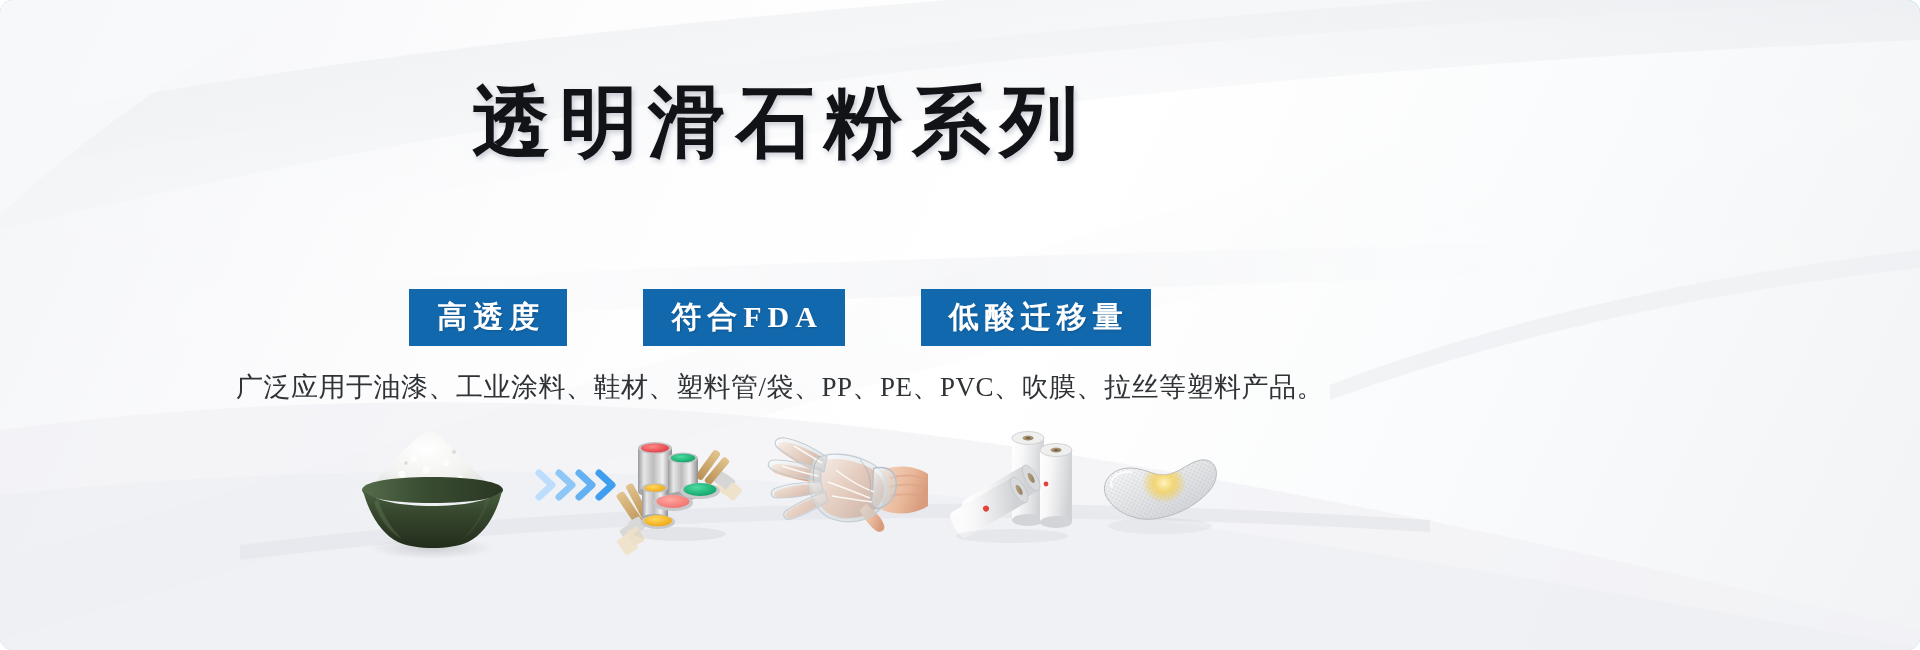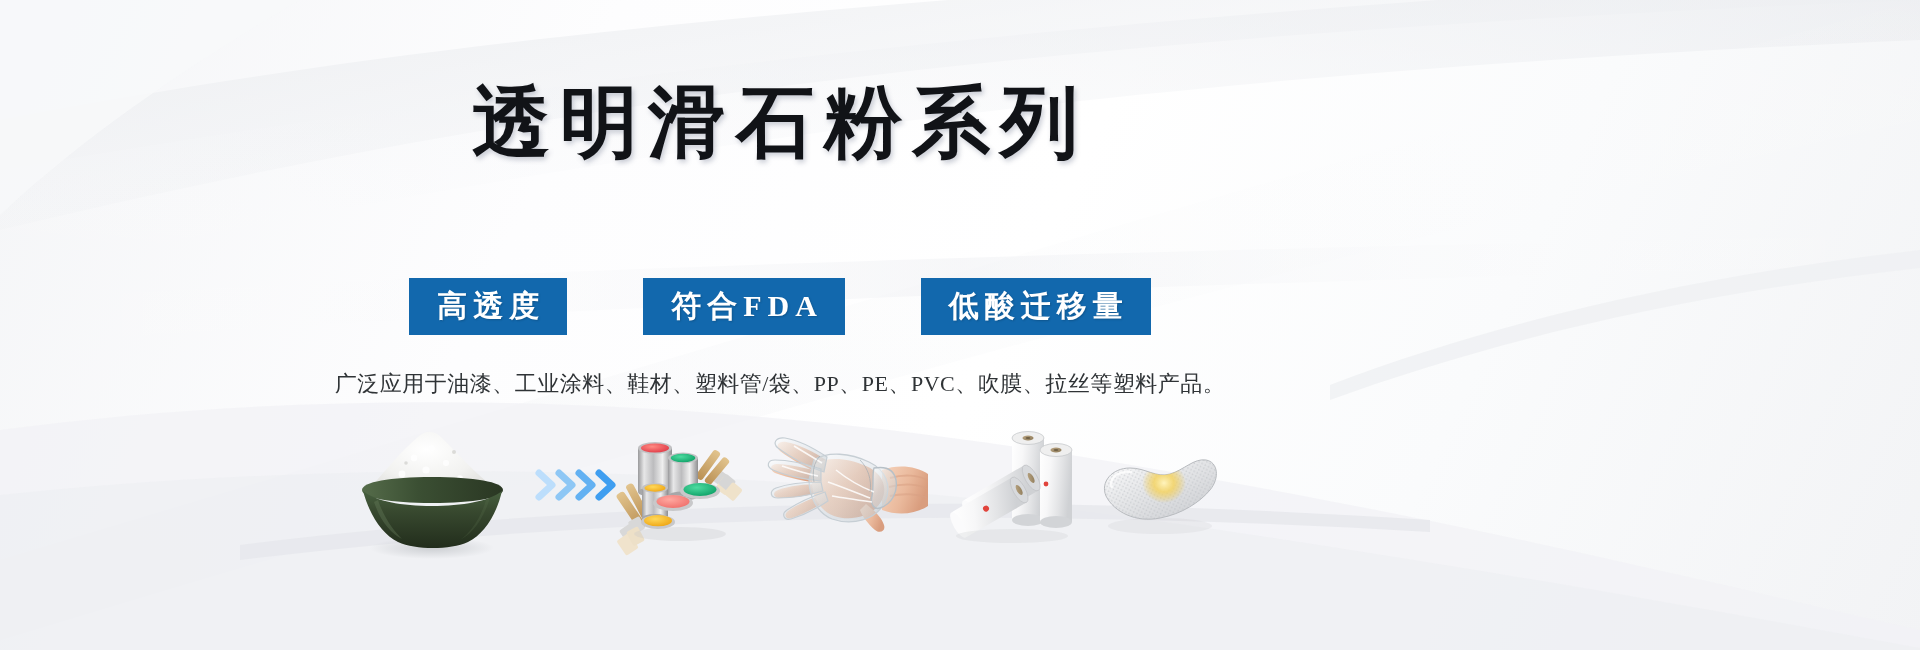--- a/index.html
+++ b/index.html
@@ -11,20 +11,21 @@
   * { box-sizing: border-box; }
 
   .banner {
     position: relative;
     width: 1920px;
     height: 650px;
     overflow: hidden;
     background: #0ea5e9;
     font-family: "Liberation Serif", "DejaVu Serif", serif;
     user-select: none;
+    border-radius: 13px;
   }
 
   
   .bg-base {
     position: absolute;
     inset: 0;
     background:
       linear-gradient(115deg, #f4f5f7 0%, #fdfdfe 28%, #ffffff 52%, #fafbfc 74%, #f2f3f5 100%);
   }
   .bg-waves {
@@ -73,29 +74,30 @@
     background: #1268ad;
     color: #ffffff;
     font-size: 30px;
     line-height: 1;
     font-weight: 700;
     letter-spacing: 6px;
     padding: 13px 22px 14px 28px;
     white-space: nowrap;
     font-family: "Liberation Serif", "DejaVu Serif", serif;
     text-shadow: 1px 1px 2px rgba(0,0,0,0.18);
+    margin-top: 11px;
   }
 
   .subtitle {
     position: absolute;
     left: 0;
     top: 371px;
     width: 1560px;
     text-align: center;
-    font-size: 22px;
+    font-size: 27px;
     line-height: 1.2;
     letter-spacing: 0.5px;
     color: #2f3336;
     white-space: nowrap;
     font-family: "Liberation Serif", "DejaVu Serif", serif;
   }
 
   
   .strip {
     position: absolute;

